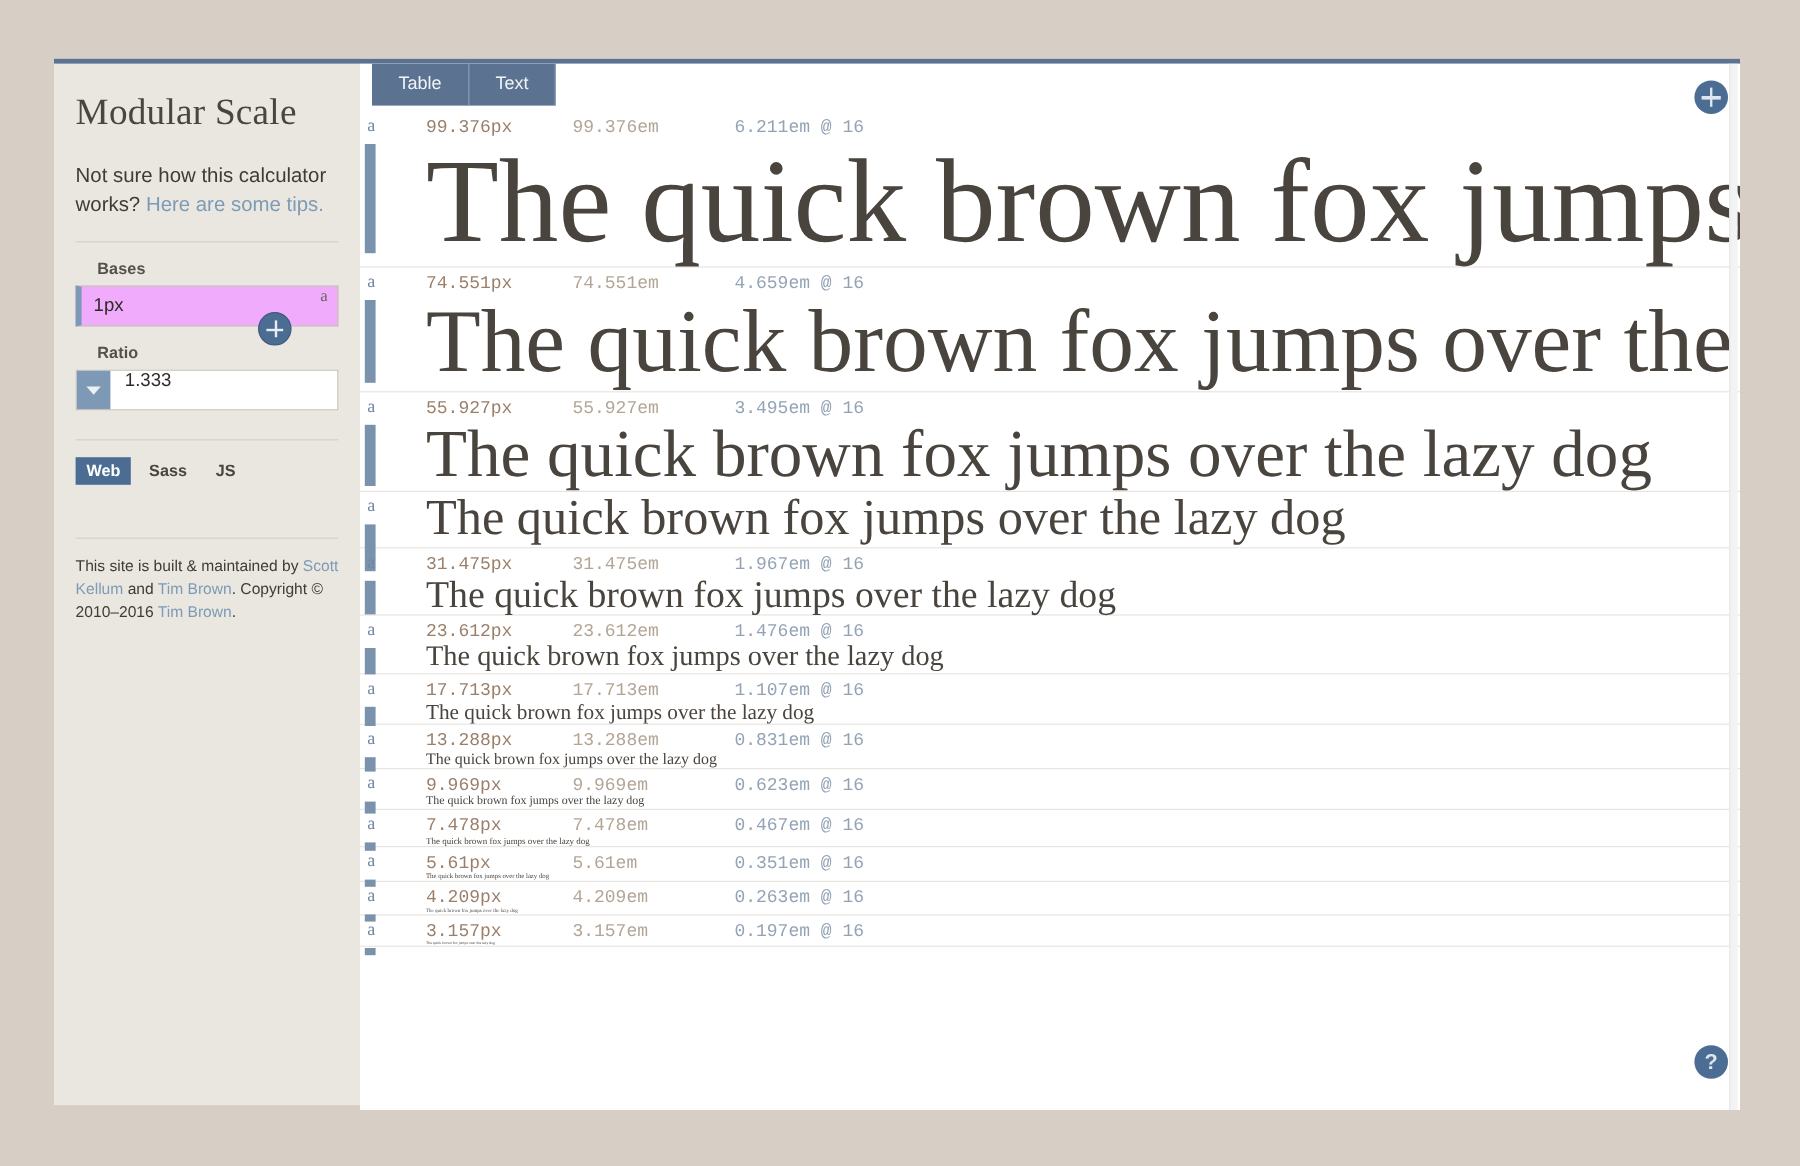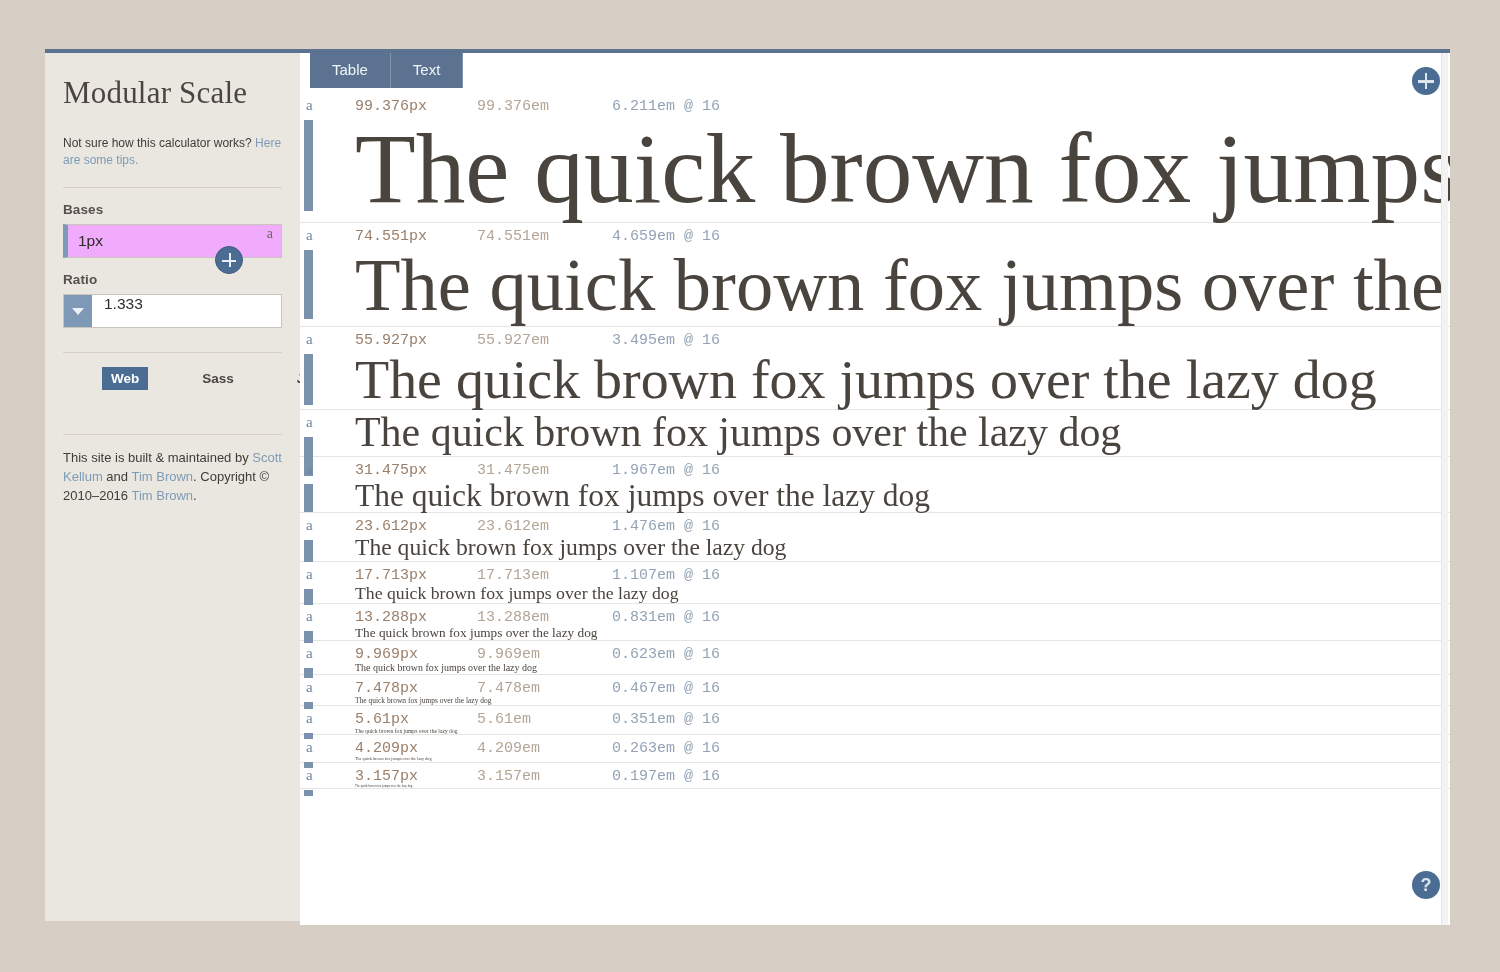--- a/index.html
+++ b/index.html
@@ -29,37 +29,37 @@
   .app-title {
     font-family: "Liberation Serif", serif;
     font-size: 31px;
     font-weight: 400;
     color: #4a4540;
     margin: 22px 0 0 0;
     letter-spacing: .2px;
   }
   .tips {
     margin-top: 24px;
-    font-size: 12px;
+    font-size: 17px;
     line-height: 1.42;
     color: #3f3b37;
   }
   .tips a, .credits a {
     color: #7d9bb5;
     text-decoration: none;
   }
   .divider {
     height: 1px;
     background: #d6d0c8;
     margin: 18px 0 0 0;
   }
   .field-label {
     font-size: 13.5px;
     color: #55504b;
-    margin: 14px 0 7px 0;
+    margin: 14px 0 7px 18px;
     font-weight: 600;
     letter-spacing: .1px;
   }
   .bases-wrap { position: relative; }
   .text-input {
     width: 100%;
     height: 34px;
     background: #f0abfc;
     border: 1px solid #c9c4bc;
     border-left: 5px solid #7d99b5;
@@ -129,21 +129,20 @@
     border-top: 1px solid #d6d0c8;
     padding-top: 14px;
   }
   .lang-tab {
     font-size: 13.5px;
     font-weight: 700;
     color: #4a4540;
     padding: 4px 9px;
     margin-right: 6px;
     cursor: pointer;
-    margin-left: 39px;
   }
   .lang-tab.active { background: #4c6d93; color: #fff; }
 
   .credits {
     margin-top: 44px;
     border-top: 1px solid #d6d0c8;
     padding-top: 14px;
     font-size: 13px;
     line-height: 1.45;
     color: #3f3b37;

